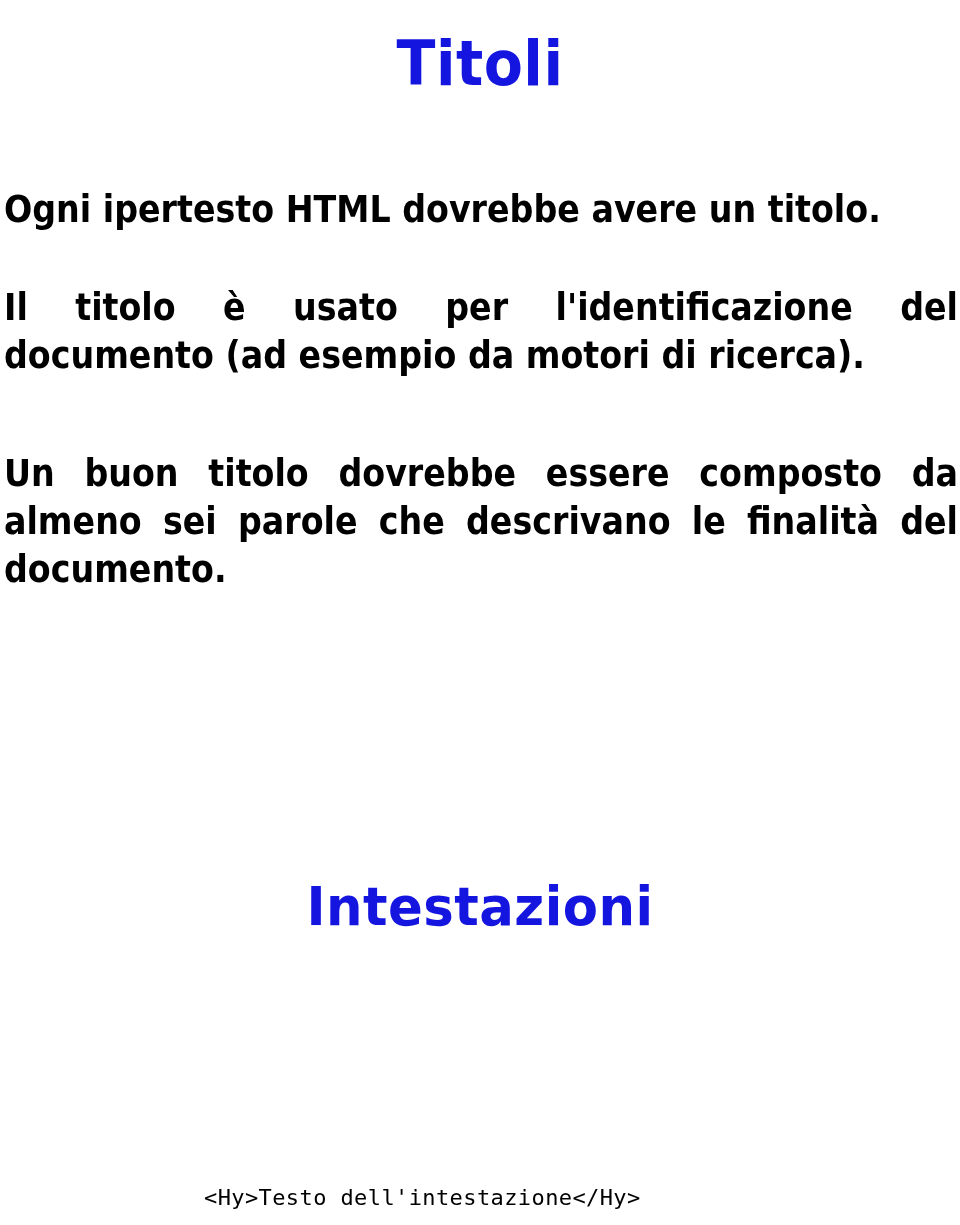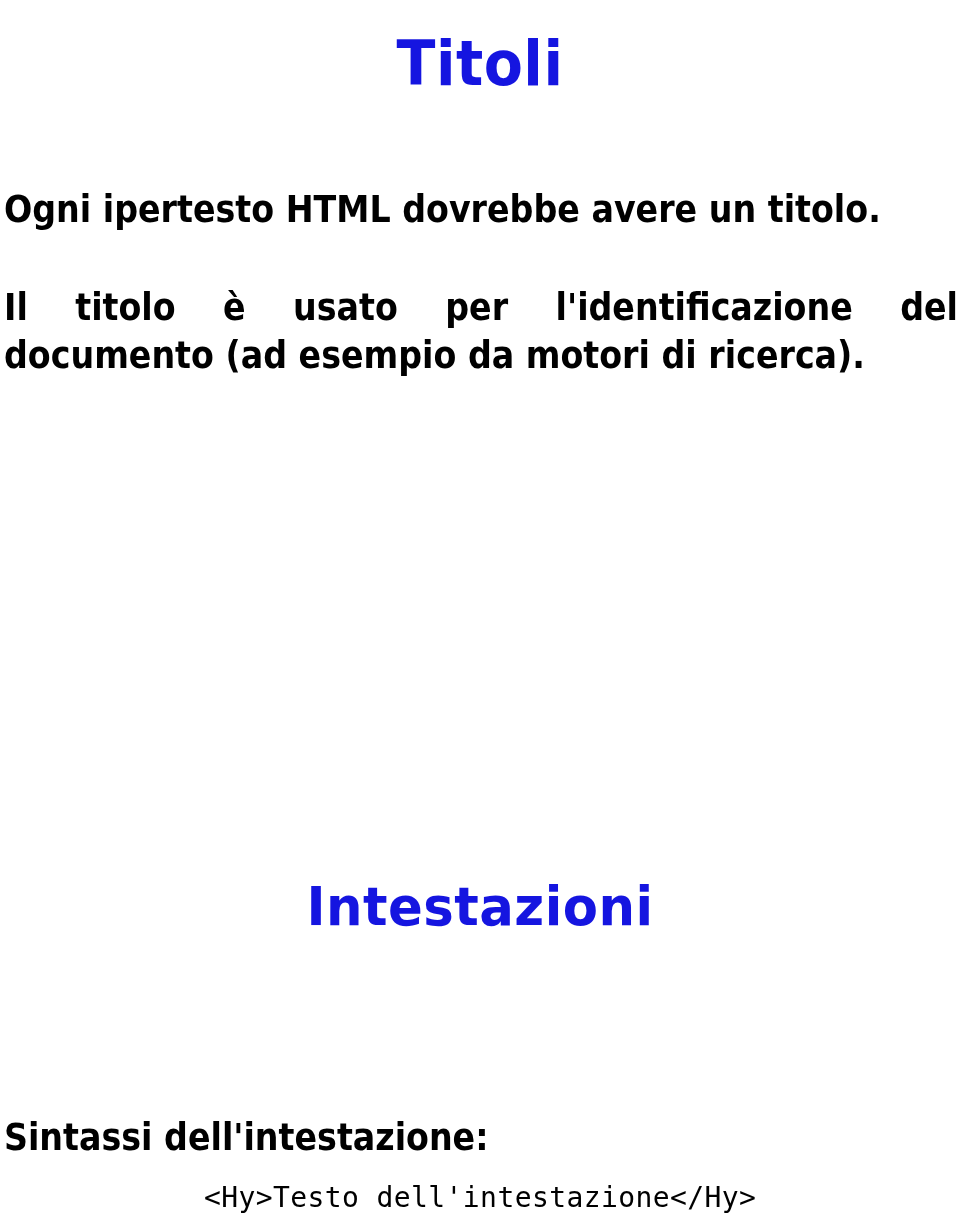--- a/index.html
+++ b/index.html
@@ -83,38 +83,38 @@
 
   
   .code-line {
     position: absolute;
     left: 204px;
     top: 1178px;
     width: 740px;
     color: #000000;
     font-family: "DejaVu Sans Mono", "Liberation Mono", monospace;
     font-weight: normal;
-    font-size: 28px;
+    font-size: 22px;
     line-height: 40px;
     letter-spacing: 0.4px;
     white-space: pre;
   }
 </style>
 </head>
 <body>
 
 <div class="page">
 
   <h1 class="slide-title" id="title-titoli">Titoli</h1>
 
   <p class="body-par justify" id="par-iltitolo">Il titolo è usato per l'identificazione del documento (ad esempio da motori di ricerca).</p>
 
   <p class="body-par plain" id="par-ogni">Ogni ipertesto HTML dovrebbe avere un titolo.</p>
 
+  <p class="body-par justify" id="par-unbuon">Un buon titolo dovrebbe essere composto da almeno sei parole che descrivano le finalità del documento.</p>
 
   <h2 class="slide-title" id="title-intestazioni">Intestazioni</h2>
 
 
-  <p class="body-par plain" id="par-sintassi">Sintassi dell'intestazione:</p>
 
   <div class="code-line">&lt;Hy&gt;Testo dell'intestazione&lt;/Hy&gt;</div>
 
 </div>
 
 </body></html>

